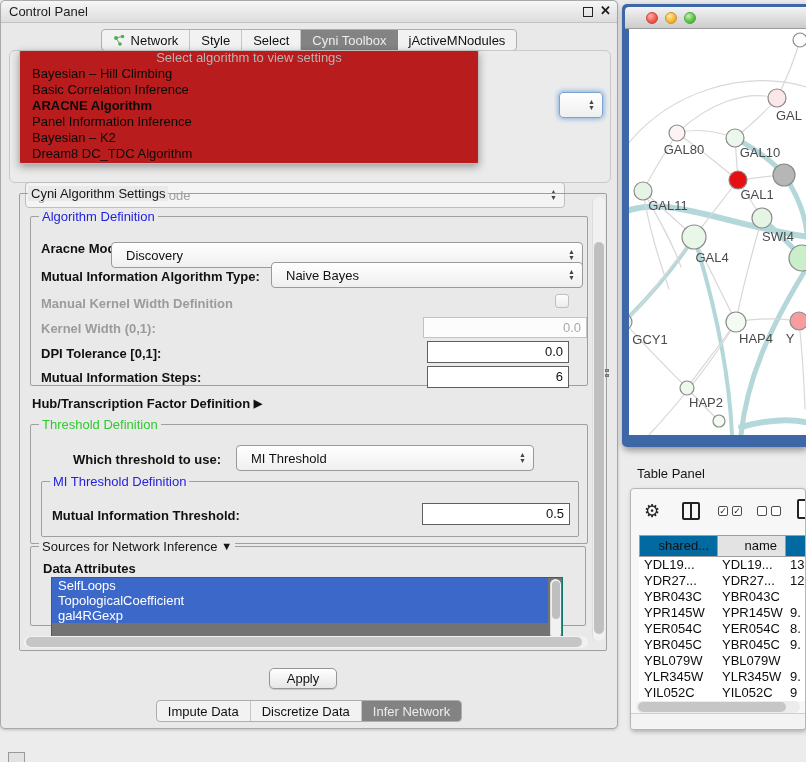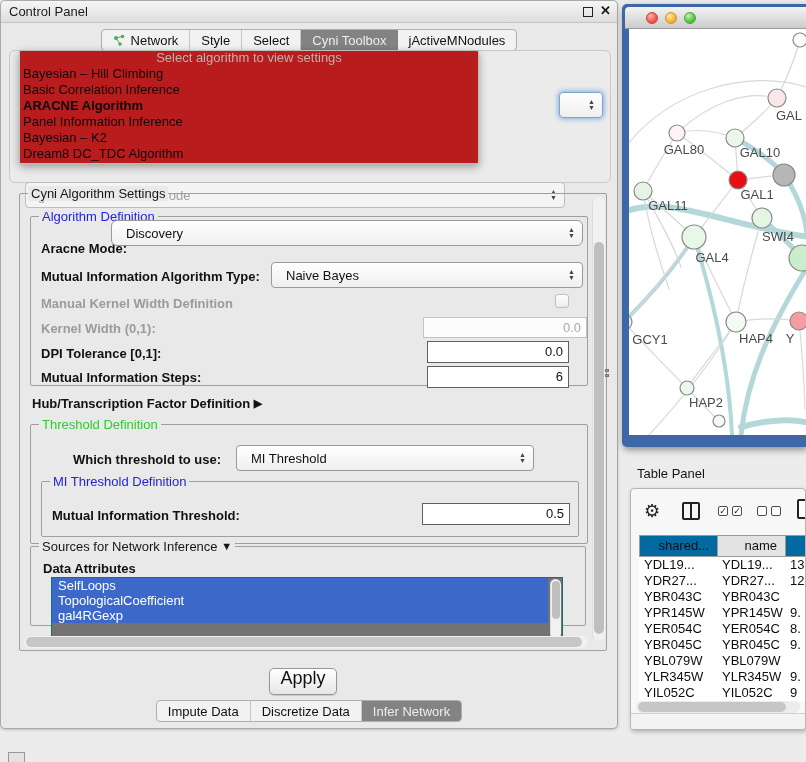--- a/index.html
+++ b/index.html
@@ -36,21 +36,21 @@
   .spin { position:absolute; right:7px; top:50%; transform:translateY(-50%); display:flex; flex-direction:column;
           align-items:center; color:#444; font-size:7px; line-height:6px; }
   .combo.focusring { border:1px solid #7ba3cf; box-shadow:0 0 5px 1px #82aede; }
   .combo.disabled { background:#f4f4f4; border-color:#bdbdbd; }
   .combo.disabled .val { color:#9f9f9f; }
 
   
   .popup { position:absolute; left:18px; top:49px; width:460px; height:114px; background:#b91c1c;
            border:1px solid #bdbdbd; border-radius:2px; box-shadow:0 3px 9px rgba(0,0,0,.35); z-index:30; }
   .popup .prompt { height:15px; font-size:13px; color:#b4b4b4; text-align:center; line-height:14px; }
-  .popup .pitem { height:16px; line-height:16px; font-size:13px; color:#0a0a0a; padding-left:3px; white-space:nowrap; }
+  .popup .pitem { height:16px; line-height:16px; font-size:13px; color:#0a0a0a; padding-left:12px; white-space:nowrap; }
   .popup .pitem.bold { font-weight:bold; }
 
   
   .group { position:absolute; border:1px solid #9f9f9f; border-radius:2px; }
   .legend { position:absolute; top:-8px; left:8px; background:#e9e9e9; padding:0 3px;
             font-size:13px; color:#161616; white-space:nowrap; }
   .legend.blue { color:#2323dd; }
   .legend.green { color:#2ecb2e; }
 
   .lbl { position:absolute; font-size:13px; font-weight:bold; color:#111; white-space:nowrap; }
@@ -65,22 +65,22 @@
   .vtrack { position:absolute; background:#f1f1f1; border-left:1px solid #dcdcdc; border-radius:6px; }
   .vthumb { position:absolute; left:1px; right:1px; background:#bfbfbf; border-radius:6px; }
   .htrack { position:absolute; background:#f1f1f1; border-radius:6px; }
   .hthumb { position:absolute; top:1px; bottom:1px; background:#c6c6c6; border-radius:6px; }
 
   
   .listbox { position:absolute; background:#737373; border:1px solid #0f766e; overflow:hidden; }
   .litem { height:15px; line-height:15px; font-size:13px; padding-left:6px; color:#fff; background:#3b68c9;
            width:calc(100% - 14px); white-space:nowrap; }
 
-  .applybtn { position:absolute; width:68px; height:27px; background:linear-gradient(#ffffff,#e6e6e6);
-              border:1px solid #969696; border-radius:5px; font-size:18px; color:#111; text-align:center;
+  .applybtn { position:absolute; width:68px; height:21px; background:linear-gradient(#ffffff,#e6e6e6);
+              border:1px solid #969696; border-radius:5px; font-size:13px; color:#111; text-align:center;
               line-height:19px; box-shadow:0 1px 1px rgba(0,0,0,.15); }
 
   .bottombar { position:absolute; left:0; top:699px; width:100%; display:flex; justify-content:center; }
 
   .hubrow { position:absolute; font-size:13px; font-weight:bold; color:#111; }
   .tri { font-size:11px; position:relative; top:-1px; }
 
   
   .netwin { position:absolute; left:622px; top:4px; width:184px; height:443px; background:#3e67a8;
             border-radius:5px 0 0 5px; box-shadow:1px 3px 7px rgba(0,0,0,.4); }
@@ -182,21 +182,21 @@
       </div>
   </div>
 
   <div class="group" style="left:18px; top:192px; width:588px; height:458px;">
     <span class="legend">Cyni Algorithm Settings</span>
 
     <div class="group" style="left:10px; top:22px; width:558px; height:170px;">
       <span class="legend blue">Algorithm Definition</span>
 
       <span class="lbl" style="left:10px; top:24px;">Aracne Mode:</span>
-      <div class="combo" style="position:absolute; left:80px; top:3px; width:472px; height:26px;border-radius:6px;">
+      <div class="combo" style="position:absolute; left:80px; top:25px; width:472px; height:26px;">
         <span class="val">Discovery</span>
         <span class="spin">
             <span>▲</span>
             <span>▼</span>
           </span>
       </div>
 
       <span class="lbl" style="left:10px; top:52px;">Mutual Information Algorithm Type:</span>
       <div class="combo" style="position:absolute; left:240px; top:45px; width:312px; height:26px;">
         <span class="val">Naive Bayes</span>

